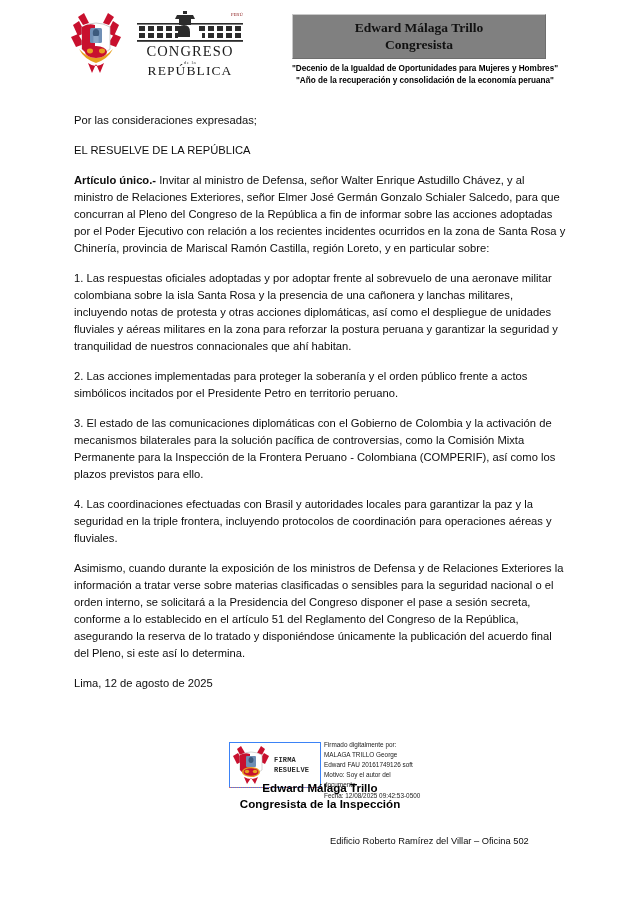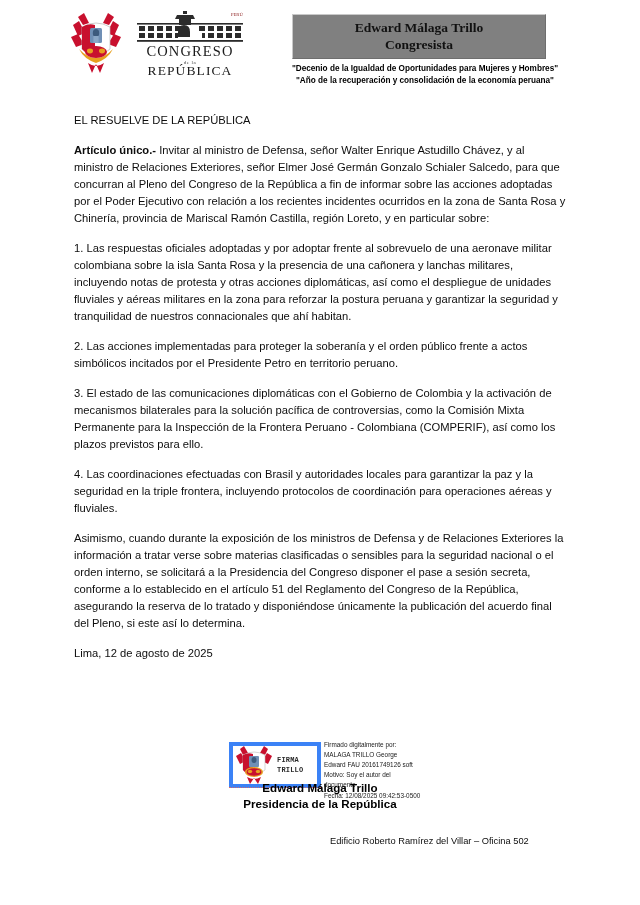--- a/index.html
+++ b/index.html
@@ -134,21 +134,21 @@
     top: 740px;
     width: 640px;
     height: 75px;
   }
   .sig-stamp {
     position: absolute;
     left: 229px;
     top: 2px;
     width: 92px;
     height: 46px;
-    border: 4px solid #3b82f6;
+    border: 1px solid #3b82f6;
     display: flex;
     align-items: center;
     box-sizing: border-box;
     background: #fff;
   }
   .sig-seal {
     width: 40px;
     height: 42px;
     flex: 0 0 auto;
     margin-left: 1px;
@@ -302,20 +302,21 @@
   </div>
 
   <div class="motto">
     <div>"Decenio de la Igualdad de Oportunidades para Mujeres y Hombres"</div>
     <div>"Año de la recuperación y consolidación de la economía peruana"</div>
   </div>
 </div>
 
 <div class="doc-body">
 
+  <p class="p">Por las consideraciones expresadas;</p>
 
   <p class="p">EL RESUELVE DE LA REPÚBLICA</p>
 
 
   <p class="p"><b>Artículo único.-</b><span> Invitar al ministro de Defensa, señor Walter Enrique Astudillo Chávez, y al ministro de Relaciones Exteriores, señor Elmer José Germán Gonzalo Schialer Salcedo, para que concurran al Pleno del Congreso de la República a fin de informar sobre las acciones adoptadas por el Poder Ejecutivo con relación a los recientes incidentes ocurridos en la zona de Santa Rosa y Chinería, provincia de Mariscal Ramón Castilla, región Loreto, y en particular sobre:</span></p>
 
   <p class="p">1. Las respuestas oficiales adoptadas y por adoptar frente al sobrevuelo de una aeronave militar colombiana sobre la isla Santa Rosa y la presencia de una cañonera y lanchas militares, incluyendo notas de protesta y otras acciones diplomáticas, así como el despliegue de unidades fluviales y aéreas militares en la zona para reforzar la postura peruana y garantizar la seguridad y tranquilidad de nuestros connacionales que ahí habitan.</p>
   <p class="p">2. Las acciones implementadas para proteger la soberanía y el orden público frente a actos simbólicos incitados por el Presidente Petro en territorio peruano.</p>
   <p class="p">3. El estado de las comunicaciones diplomáticas con el Gobierno de Colombia y la activación de mecanismos bilaterales para la solución pacífica de controversias, como la Comisión Mixta Permanente para la Inspección de la Frontera Peruano - Colombiana (COMPERIF), así como los plazos previstos para ello.</p>
   <p class="p">4. Las coordinaciones efectuadas con Brasil y autoridades locales para garantizar la paz y la seguridad en la triple frontera, incluyendo protocolos de coordinación para operaciones aéreas y fluviales.</p>
@@ -340,38 +341,38 @@
         <ellipse cx="20" cy="16" rx="2.5" ry="3" fill="#3c5a7d"></ellipse>
         <ellipse cx="20" cy="28" rx="9" ry="5" fill="#e8a020"></ellipse>
         <ellipse cx="20" cy="28" rx="7.5" ry="3.8" fill="#c8102e"></ellipse>
         <ellipse cx="16" cy="27.5" rx="2.2" ry="1.8" fill="#e8a020"></ellipse>
         <ellipse cx="24" cy="27.5" rx="2.2" ry="1.8" fill="#e8a020"></ellipse>
         <path d="M13 33 L16 40 L20 34 L24 40 L27 33 Q20 37 13 33 Z" fill="#c8102e"></path>
       </g>
     </svg>
     <div class="sig-firma-digital">
       <div>FIRMA</div>
-      <div>TRILLO</div>
+      <div>RESUELVE</div>
     </div>
   </div>
 
   <div class="sig-divider"></div>
 
   <div class="sig-details">
     <div>Firmado digitalmente por:</div>
     <div>MALAGA TRILLO George</div>
     <div>Edward FAU 20161749126 soft</div>
     <div>Motivo: Soy el autor del</div>
     <div>documento</div>
     <div>Fecha: 12/08/2025 09:42:53-0500</div>
   </div>
 
   <div class="sig-name">
     <div>Edward Málaga Trillo</div>
-    <div>Presidencia de la República</div>
+    <div>Congresista de la Inspección</div>
   </div>
 </div>
 
 <div class="footer">
   <div class="footer-left">
   </div>
   <div class="footer-right">
     <div class="line">Edificio Roberto Ramírez del Villar – Oficina 502</div>
   </div>
 </div>

